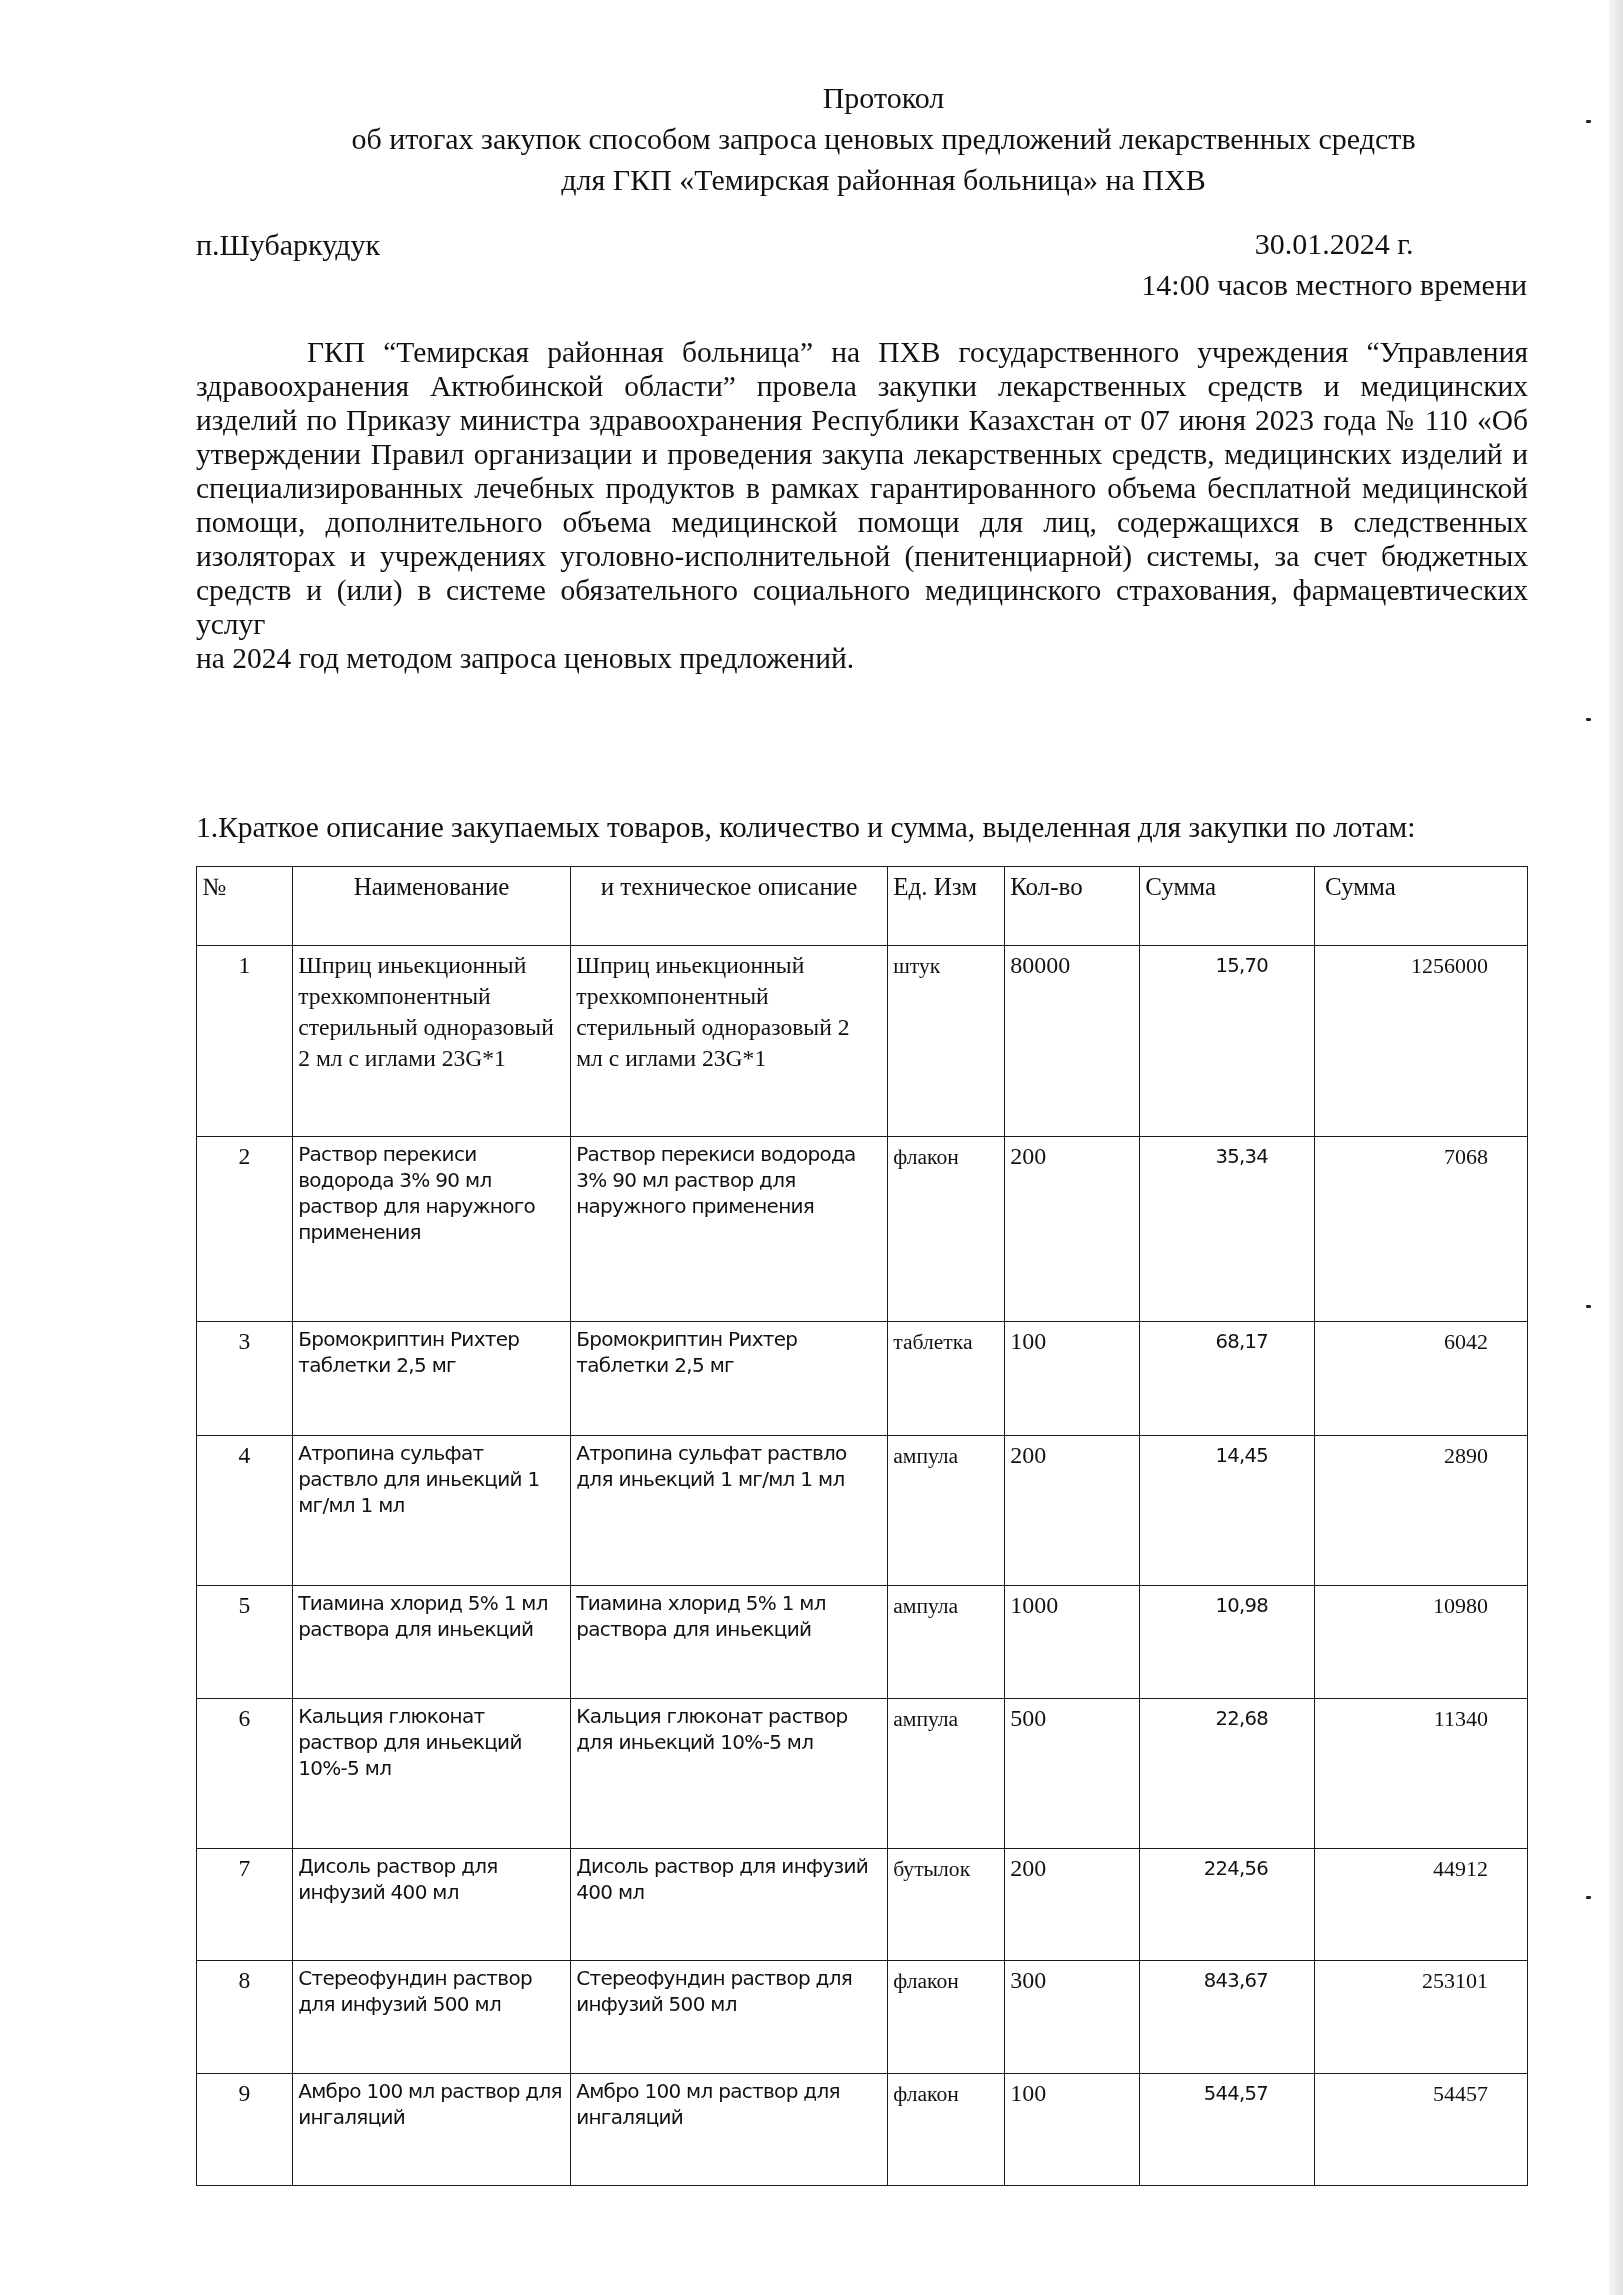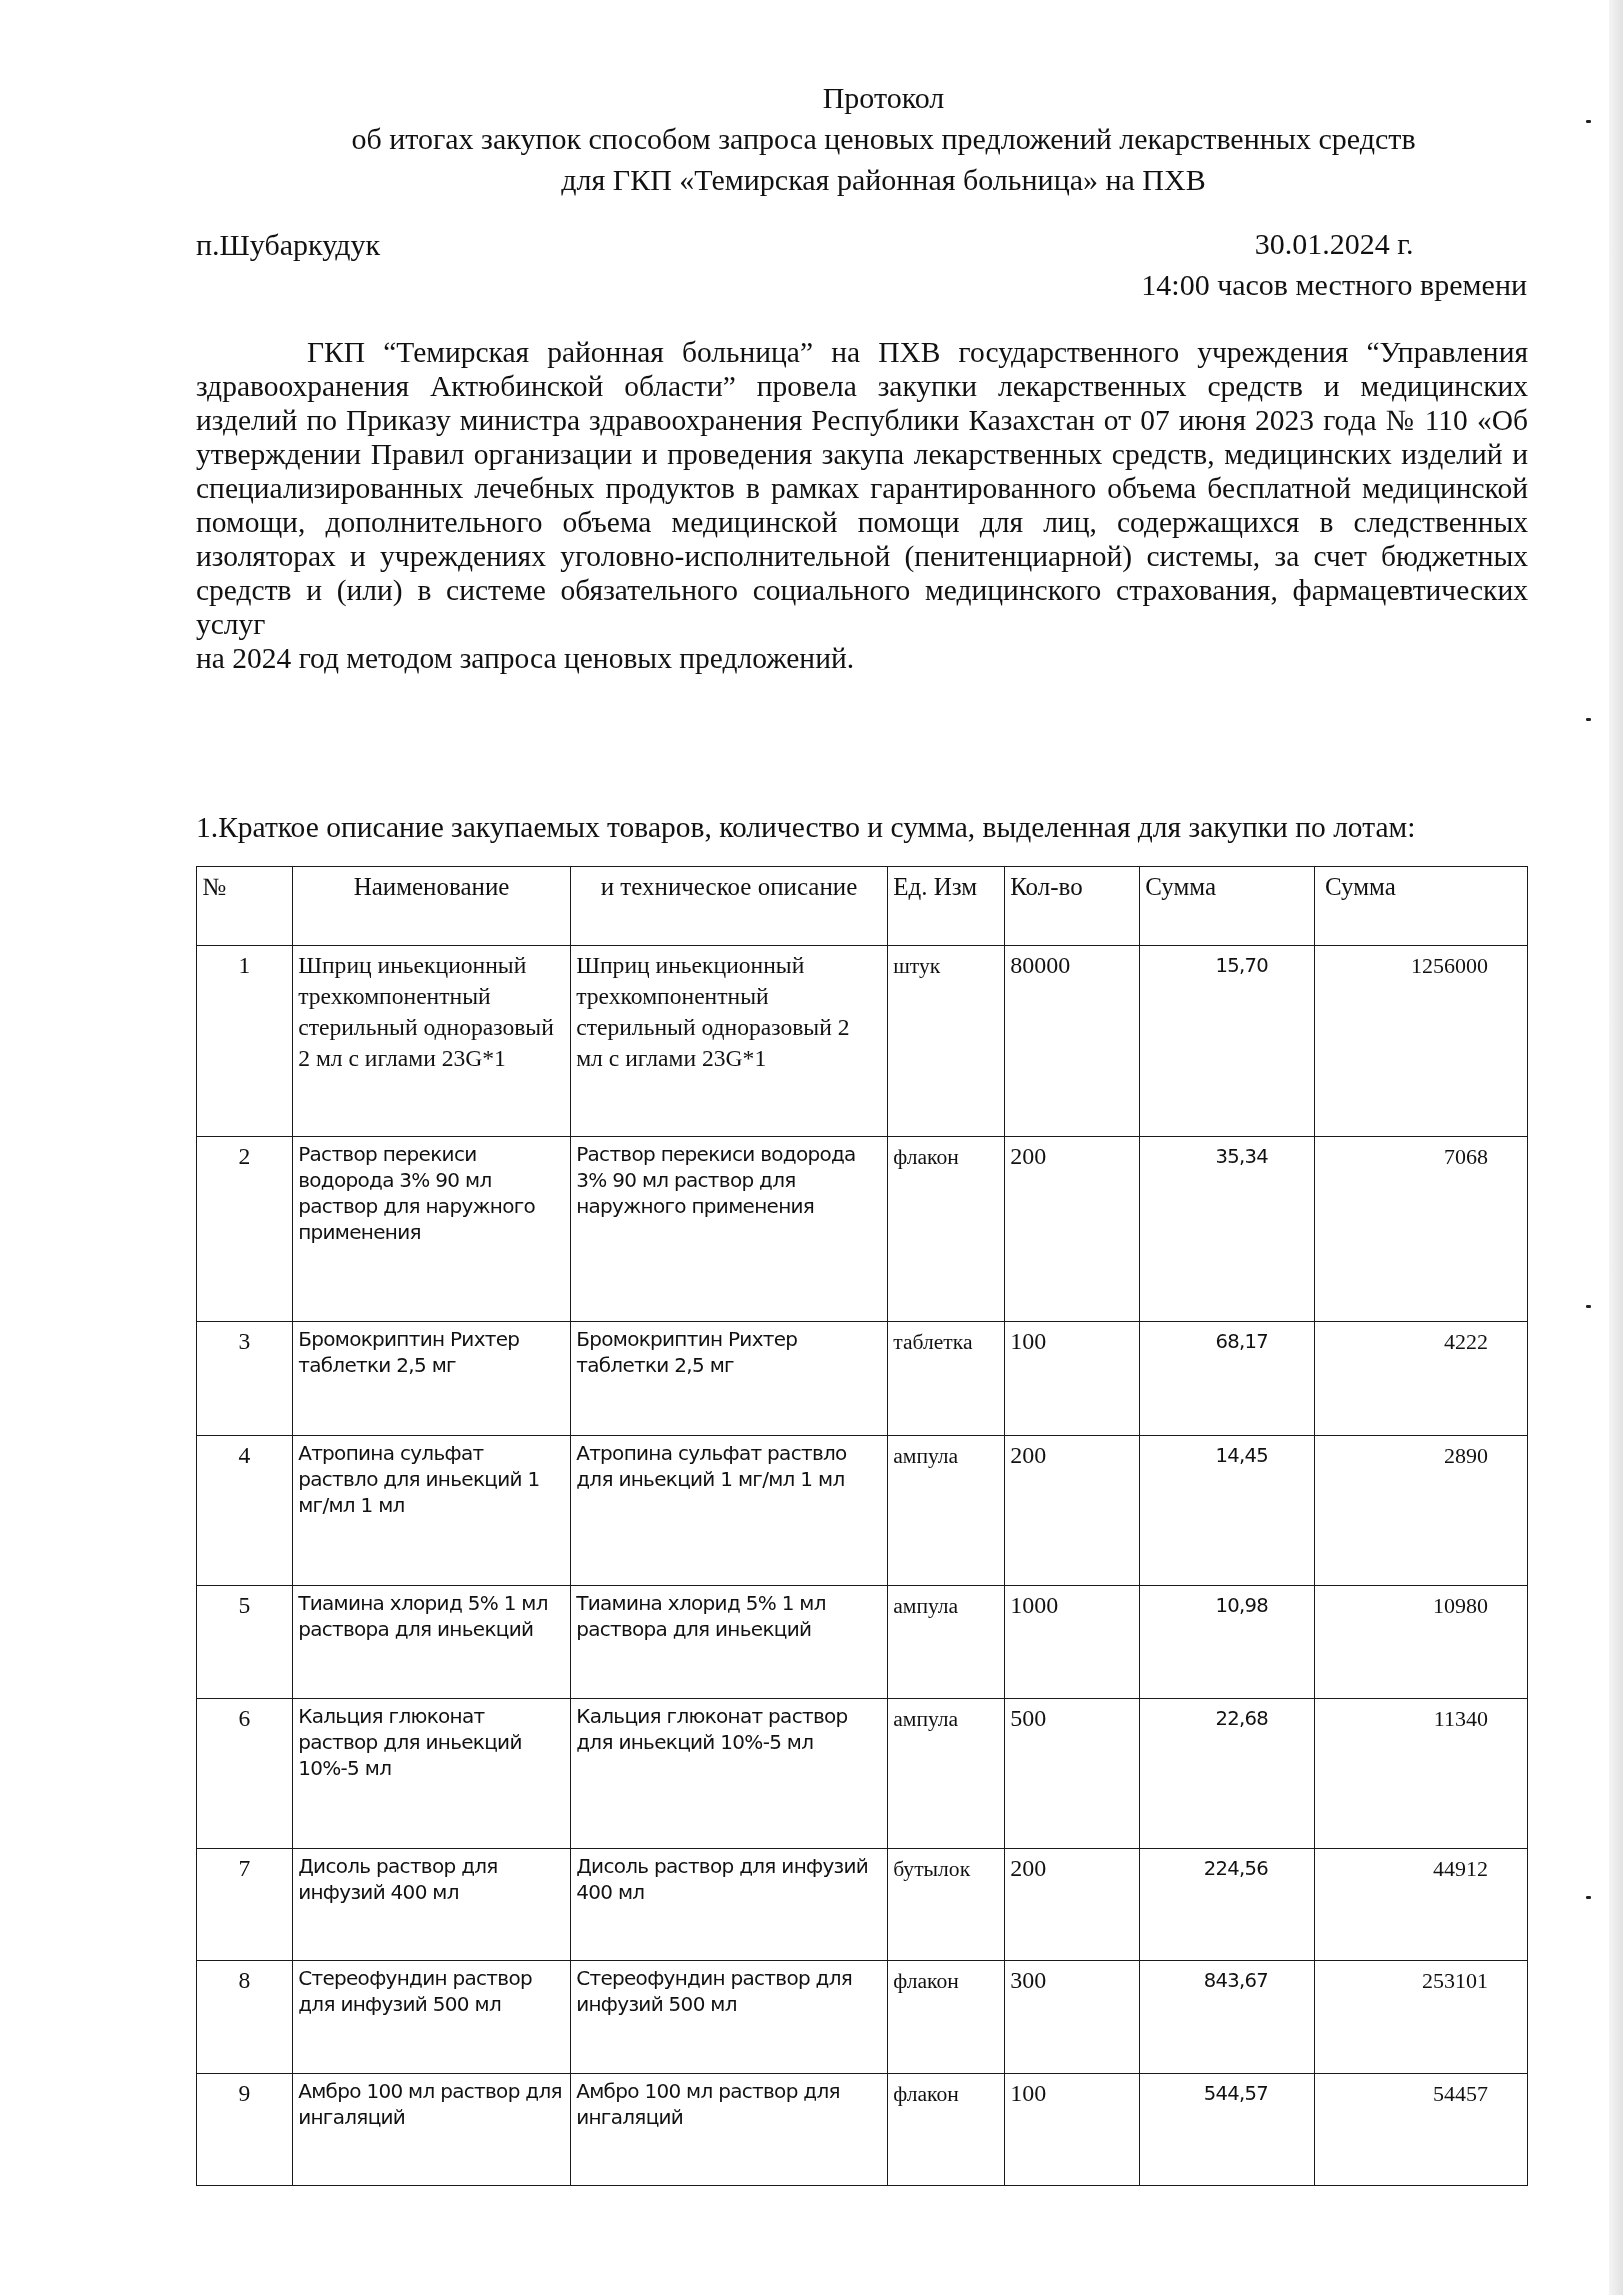--- a/index.html
+++ b/index.html
@@ -123,21 +123,21 @@
       <td class="price">35,34</td>
       <td class="sum">7068</td>
     </tr>
     <tr style="height:114px">
       <td class="c-no serif">3</td>
       <td class="c-name sans">Бромокриптин Рихтер таблетки 2,5 мг</td>
       <td class="c-desc sans">Бромокриптин Рихтер таблетки 2,5 мг</td>
       <td class="unit">таблетка</td>
       <td class="qty">100</td>
       <td class="price">68,17</td>
-      <td class="sum">4222</td>
+      <td class="sum">6042</td>
     </tr>
     <tr style="height:150px">
       <td class="c-no serif">4</td>
       <td class="c-name sans">Атропина сульфат раствло для иньекций 1 мг/мл 1 мл</td>
       <td class="c-desc sans">Атропина сульфат раствло для иньекций 1 мг/мл 1 мл</td>
       <td class="unit">ампула</td>
       <td class="qty">200</td>
       <td class="price">14,45</td>
       <td class="sum">2890</td>
     </tr>

